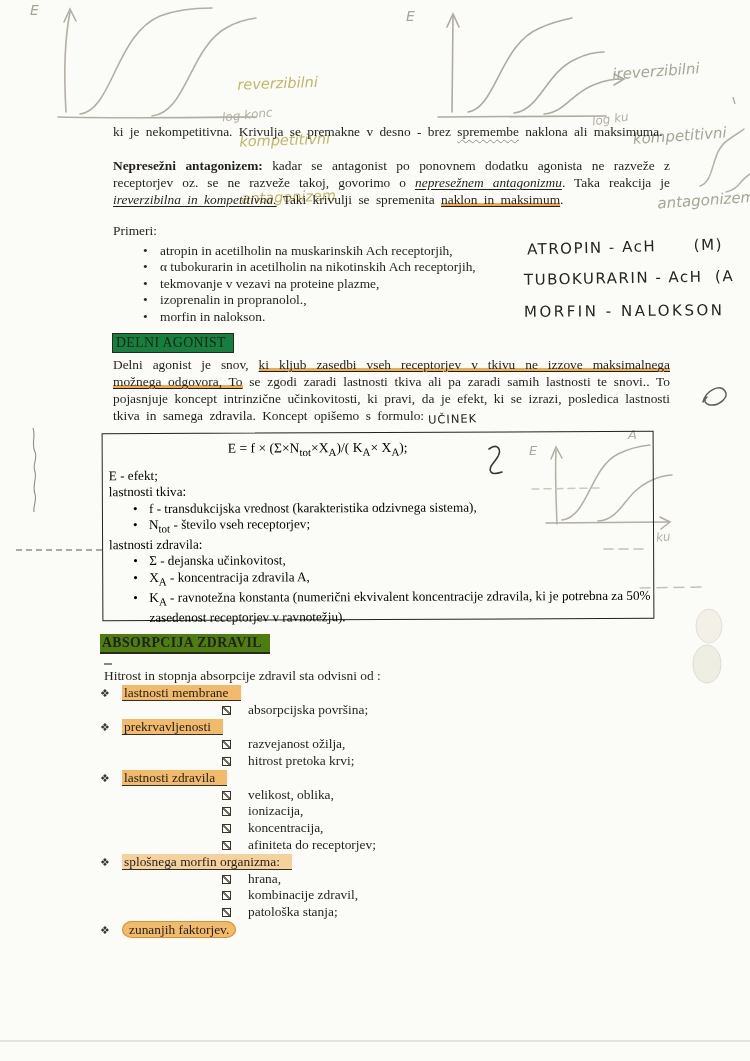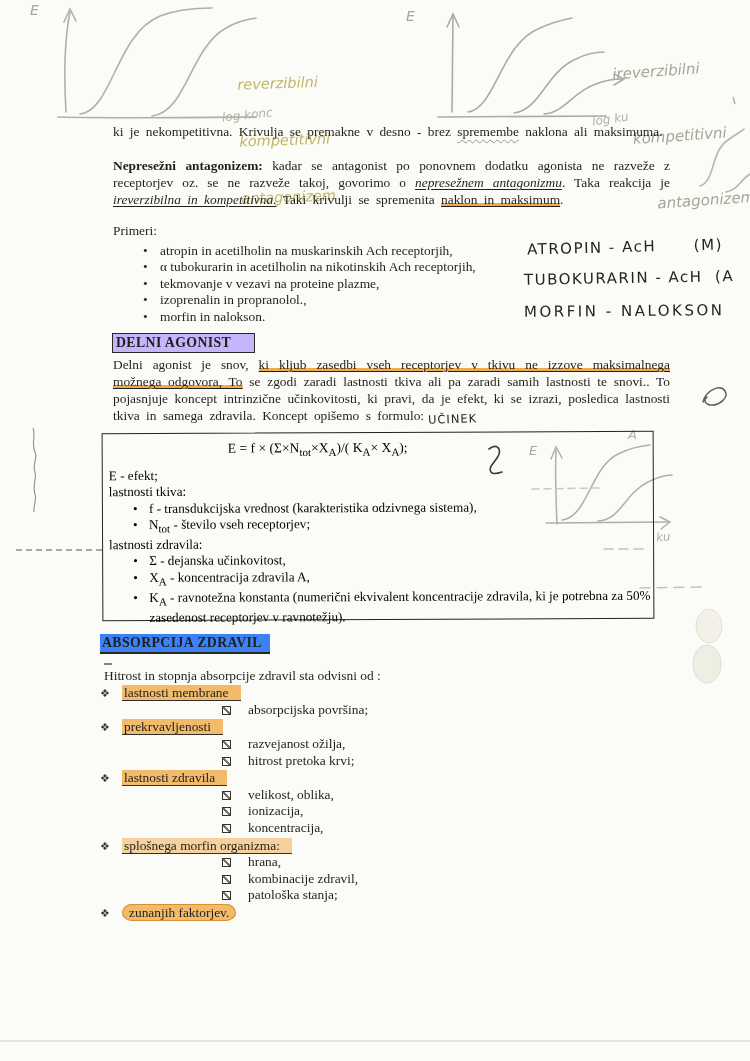--- a/index.html
+++ b/index.html
@@ -14,25 +14,25 @@
   }
   .justify{text-align:justify;word-spacing:3px;}
   .b{font-weight:bold;}
   .u{text-decoration:underline;text-decoration-thickness:1.1px;text-underline-offset:2px;font-style:italic;}
   .wavy{text-decoration:underline wavy #97948a;text-decoration-thickness:1px;text-underline-offset:3px;}
   .mark-orange{
     background:linear-gradient(to top, rgba(236,163,60,.9) 0 24%, transparent 24%);
     text-decoration:underline;text-decoration-thickness:1.1px;text-underline-offset:2px;
   }
   .heading-box{
-    display:inline-block;background:#c4b5fd;border:1.8px solid #2a2720;
-    padding:0 23px 1px 3px;font-weight:bold;letter-spacing:.4px;font-size:13.8px;
+    display:inline-block;background:#15803d;border:1.8px solid #2a2720;
+    padding:0 7px 1px 3px;font-weight:normal;letter-spacing:.4px;font-size:13.8px;
   }
   .heading-underline{
-    display:inline-block;background:#3b82f6;border-bottom:2px solid #2a2720;
+    display:inline-block;background:#4d7c0f;border-bottom:2px solid #2a2720;
     font-weight:bold;letter-spacing:.4px;font-size:13.8px;padding:1px 8px 0 2px;text-align:center;
   }
   .hl-orange{
     background:rgba(240,174,82,.85);border-bottom:1.6px solid #33302a;padding:0 12px 0 2px;
   }
   .hl-circle{
     background:rgba(240,174,82,.85);border:1.6px solid #d89030;border-radius:11px/9px;
     padding:0 6px;
   }
   .list-plain{margin:0;padding:0;list-style:none;}
@@ -203,20 +203,21 @@
   <div class="sub-row"><span class="sq"></span><span>razvejanost ožilja,</span></div>
   <div class="sub-row"><span class="sq"></span><span>hitrost pretoka krvi;</span></div>
 
   <div class="group-label-row">
     <span class="dia">❖</span>
     <span class="hl-orange">lastnosti zdravila</span>
   </div>
   <div class="sub-row"><span class="sq"></span><span>velikost, oblika,</span></div>
   <div class="sub-row"><span class="sq"></span><span>ionizacija,</span></div>
   <div class="sub-row"><span class="sq"></span><span>koncentracija,</span></div>
+  <div class="sub-row"><span class="sq"></span><span>afiniteta do receptorjev;</span></div>
 
   <div class="group-label-row">
     <span class="dia">❖</span>
     <span class="hl-orange" style="background:rgba(240,174,82,.55);">splošnega morfin organizma:</span>
   </div>
   <div class="sub-row"><span class="sq"></span><span>hrana,</span></div>
   <div class="sub-row"><span class="sq"></span><span>kombinacije zdravil,</span></div>
   <div class="sub-row"><span class="sq"></span><span>patološka stanja;</span></div>
 
   <div class="group-label-row">

